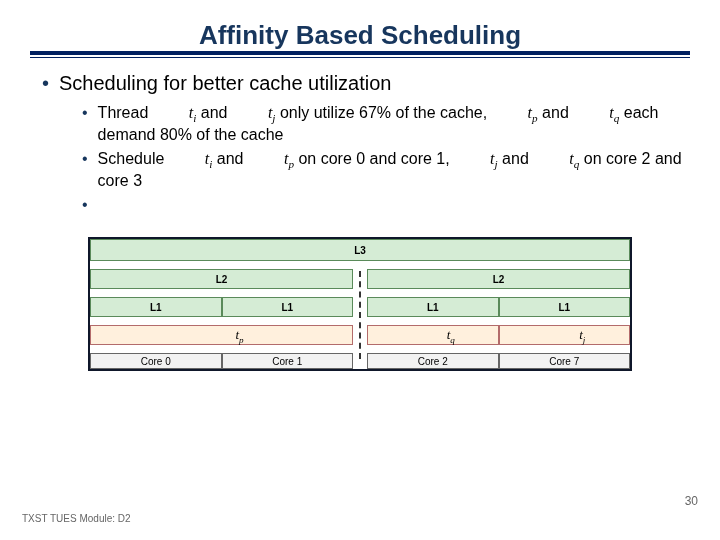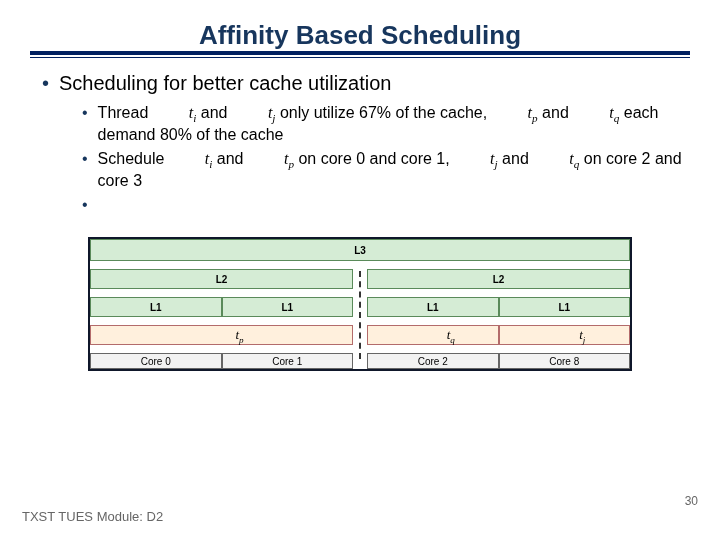--- a/index.html
+++ b/index.html
@@ -24,21 +24,21 @@
   .row { display: flex; gap: 14px; margin-bottom: 8px; }
   .half { flex: 1; }
   .l2 { width: 100%; height: 20px; }
   .quarter-row { display: flex; gap: 14px; margin-bottom: 8px; }
   .cluster { flex: 1; display: flex; gap: 0; }
   .l1 { flex: 1; height: 20px; }
   .thread { flex: 1; height: 20px; border: 1px solid #b36b6b; background: #fff0dd; font-family: "Times New Roman", serif; font-size: 13px; text-align: center; display: flex; align-items: center; justify-content: center; }
   .core { flex: 1; height: 16px; border: 1px solid #666; background: #f2f2f2; font-size: 10px; display: flex; align-items: center; justify-content: center; }
   .divider { position: absolute; top: 32px; bottom: 10px; left: 50%; border-left: 2px dashed #333; transform: translateX(-1px); }
 
-  .footer-left { position: absolute; left: 22px; bottom: 16px; font-size: 13px; color: #666; }
+  .footer-left { position: absolute; left: 22px; bottom: 16px; font-size: 10px; color: #666; }
   .footer-right { position: absolute; right: 22px; bottom: 32px; font-size: 12px; color: #666; }
 </style>
 </head>
 <body>
 
 <div class="slide">
   <div class="title">Affinity Based Scheduling</div>
   <div class="rule-wrap">
     <div class="rule1"></div>
     <div class="rule2"></div>
@@ -99,21 +99,21 @@
           </div>
       </div>
     </div>
     <div class="quarter-row" style="margin-bottom:0">
       <div class="cluster">
         <div class="core">Core 0</div>
         <div class="core">Core 1</div>
       </div>
       <div class="cluster">
         <div class="core">Core 2</div>
-        <div class="core">Core 8</div>
+        <div class="core">Core 7</div>
       </div>
     </div>
     <div class="divider"></div>
   </div>
 
   <div class="footer-left">TXST TUES Module: D2</div>
   <div class="footer-right">30</div>
 </div>
 
 </body></html>

